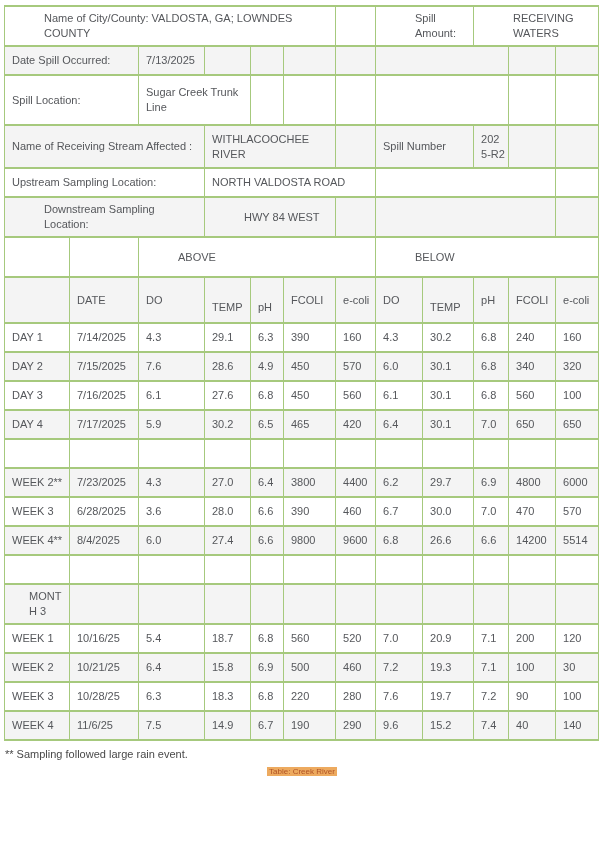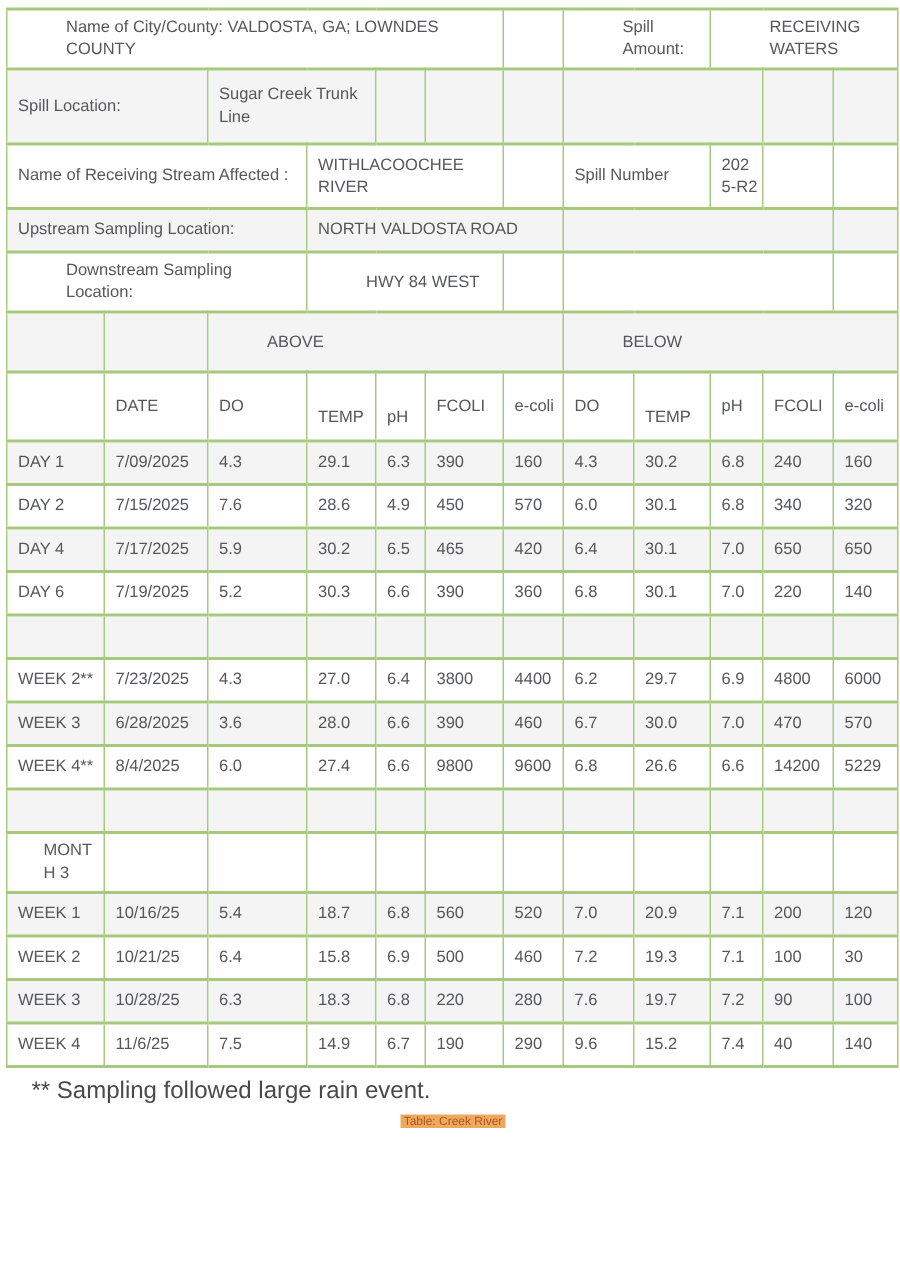--- a/index.html
+++ b/index.html
@@ -29,21 +29,21 @@
   }
   tbody tr:nth-child(even){background:var(--stripe);}
   tr.h28 td{height:40px;padding-left:39px;}
   tr.h29 td{height:29px;}
   tr.h50 td{height:50px;}
   tr.h43 td{height:43px;}
   tr.h46 td{height:46px;}
   tr.h40 td{height:40px;padding-left:24px;}
   td.low{vertical-align:bottom;padding-bottom:7px;margin-top:28px;}
   .footnote{
-    margin:7px 0 3px 17px;font-size:16px;color:var(--footnote);
+    margin:7px 0 3px 1px;font-size:11px;color:var(--footnote);
   }
   .badge-wrap{margin-top:4px;text-align:center;line-height:10px;}
   .badge{
     display:inline-block;background:var(--badge-bg);color:var(--badge-text);
     font-size:8px;line-height:9px;padding:0 2px;
   }
 </style>
 </head>
 <body>
 
@@ -65,20 +65,31 @@
     </colgroup>
     <tbody id="table-body">
 
       <tr class="h28">
         <td colspan="6">Name of City/County: VALDOSTA, GA; LOWNDES COUNTY</td>
         <td></td>
         <td colspan="2">Spill Amount:</td>
         <td colspan="3">RECEIVING WATERS</td>
       </tr>
 
+      <tr class="h29">
+        <td colspan="2">Date Spill Occurred:</td>
+        <td>7/13/2025</td>
+        <td></td>
+        <td></td>
+        <td></td>
+        <td></td>
+        <td colspan="3"></td>
+        <td></td>
+        <td></td>
+      </tr>
 
       <tr class="h50">
         <td colspan="2">Spill Location:</td>
         <td colspan="2">Sugar Creek Trunk Line</td>
         <td></td>
         <td></td>
         <td></td>
         <td colspan="3"></td>
         <td></td>
         <td></td>
@@ -126,21 +137,21 @@
         <td>e-coli</td>
         <td>DO</td>
         <td class="low">TEMP</td>
         <td>pH</td>
         <td>FCOLI</td>
         <td>e-coli</td>
       </tr>
 
     <tr class="h29">
           <td>DAY 1</td>
-          <td>7/09/2025</td>
+          <td>7/14/2025</td>
           <td>4.3</td>
           <td>29.1</td>
           <td>6.3</td>
           <td>390</td>
           <td>160</td>
           <td>4.3</td>
           <td>30.2</td>
           <td>6.8</td>
           <td>240</td>
           <td>160</td>
@@ -151,50 +162,50 @@
           <td>7.6</td>
           <td>28.6</td>
           <td>4.9</td>
           <td>450</td>
           <td>570</td>
           <td>6.0</td>
           <td>30.1</td>
           <td>6.8</td>
           <td>340</td>
           <td>320</td>
+        </tr>
+        <tr class="h29">
+          <td>DAY 3</td>
+          <td>7/16/2025</td>
+          <td>6.1</td>
+          <td>27.6</td>
+          <td>6.8</td>
+          <td>450</td>
+          <td>560</td>
+          <td>6.1</td>
+          <td>30.1</td>
+          <td>6.8</td>
+          <td>560</td>
+          <td>100</td>
         </tr>
         <tr class="h29">
           <td>DAY 4</td>
           <td>7/17/2025</td>
           <td>5.9</td>
           <td>30.2</td>
           <td>6.5</td>
           <td>465</td>
           <td>420</td>
           <td>6.4</td>
           <td>30.1</td>
           <td>7.0</td>
           <td>650</td>
           <td>650</td>
         </tr>
         <tr class="h29">
-          <td>DAY 6</td>
-          <td>7/19/2025</td>
-          <td>5.2</td>
-          <td>30.3</td>
-          <td>6.6</td>
-          <td>390</td>
-          <td>360</td>
-          <td>6.8</td>
-          <td>30.1</td>
-          <td>7.0</td>
-          <td>220</td>
-          <td>140</td>
-        </tr>
-        <tr class="h29">
           <td></td>
           <td></td>
           <td></td>
           <td></td>
           <td></td>
           <td></td>
           <td></td>
           <td></td>
           <td></td>
           <td></td>
@@ -234,21 +245,21 @@
           <td>8/4/2025</td>
           <td>6.0</td>
           <td>27.4</td>
           <td>6.6</td>
           <td>9800</td>
           <td>9600</td>
           <td>6.8</td>
           <td>26.6</td>
           <td>6.6</td>
           <td>14200</td>
-          <td>5229</td>
+          <td>5514</td>
         </tr>
         <tr class="h29">
           <td></td>
           <td></td>
           <td></td>
           <td></td>
           <td></td>
           <td></td>
           <td></td>
           <td></td>

